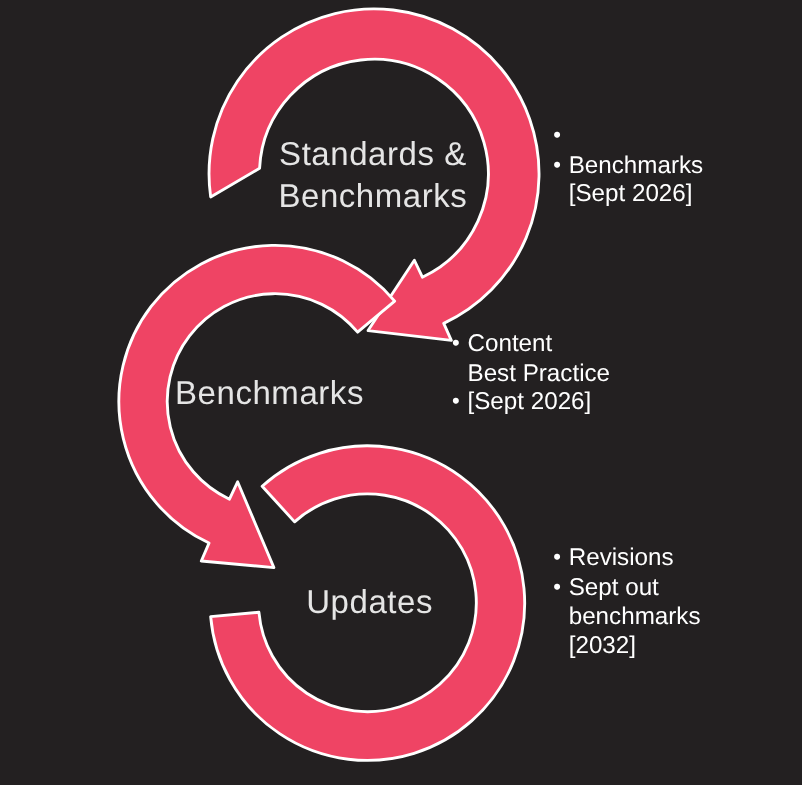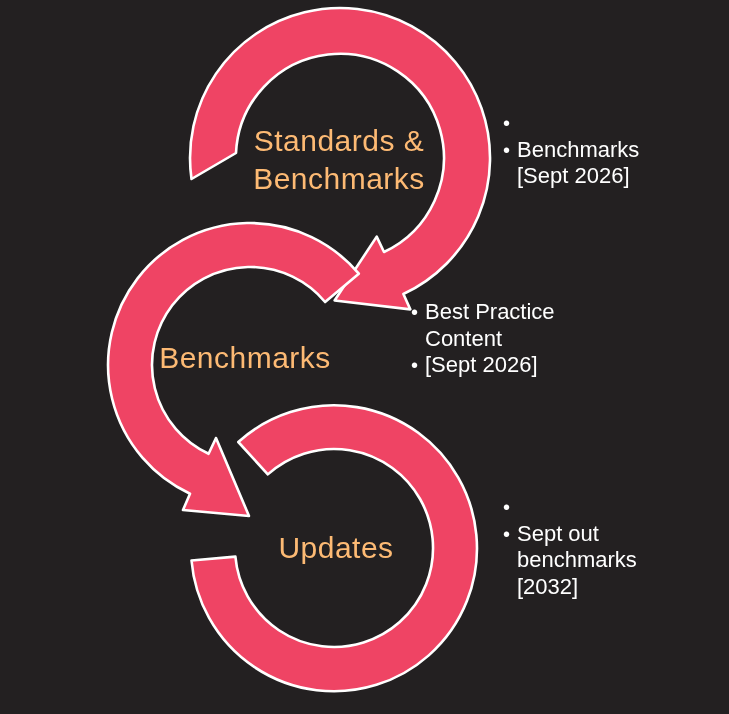--- a/index.html
+++ b/index.html
@@ -15,21 +15,21 @@
   svg.diagram { position: absolute; left: 0; top: 0; }
   .arrow-shape { stroke-width: 2.6; stroke-linejoin: round; }
   .circle-label {
     position: absolute;
     transform: translateX(-50%);
     text-align: center;
     font-size: 30px;
     line-height: 38px;
     letter-spacing: 0.5px;
     white-space: nowrap;
-    color: #fdba74;
+    color: #e5e5e5;
   }
   .bullet-block {
     position: absolute;
     font-size: 22px;
     line-height: 26.5px;
     color: #fff;
   }
   .bullet-item { display: flex; align-items: flex-start; }
   .bullet-marker {
     width: 14px;
@@ -93,35 +93,38 @@
         <div>Benchmarks</div>
         <div>[Sept 2026]</div>
       </div>
     </div>
   </div>
 
   <div class="bullet-block" style="left:411px; top:299px;">
     <div class="bullet-item">
       <span class="bullet-marker">•</span>
       <div class="bullet-lines">
+        <div>Content</div>
         <div>Best Practice</div>
-        <div>Content</div>
       </div>
     </div>
     <div class="bullet-item">
       <span class="bullet-marker">•</span>
       <div class="bullet-lines">
         <div>[Sept 2026]</div>
       </div>
     </div>
   </div>
 
   <div class="bullet-block" style="left:503px; top:494px;">
     <div class="bullet-item">
       <span class="bullet-marker">•</span>
+      <div class="bullet-lines">
+        <div>Revisions</div>
+      </div>
     </div>
     <div class="bullet-item">
       <span class="bullet-marker">•</span>
       <div class="bullet-lines">
         <div>Sept out</div>
         <div>benchmarks</div>
         <div>[2032]</div>
       </div>
     </div>
   </div>

